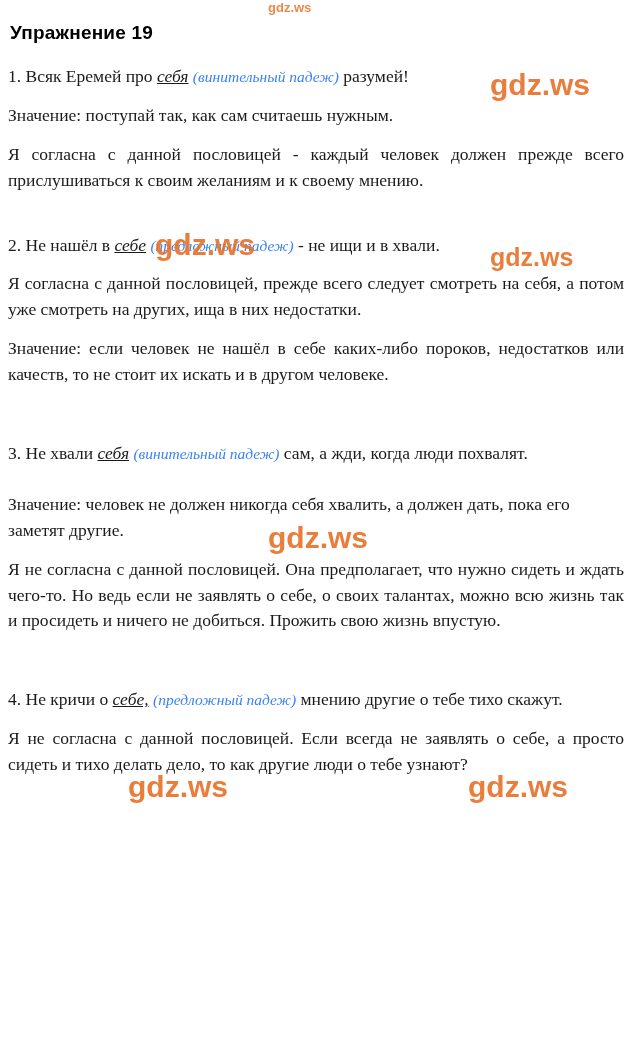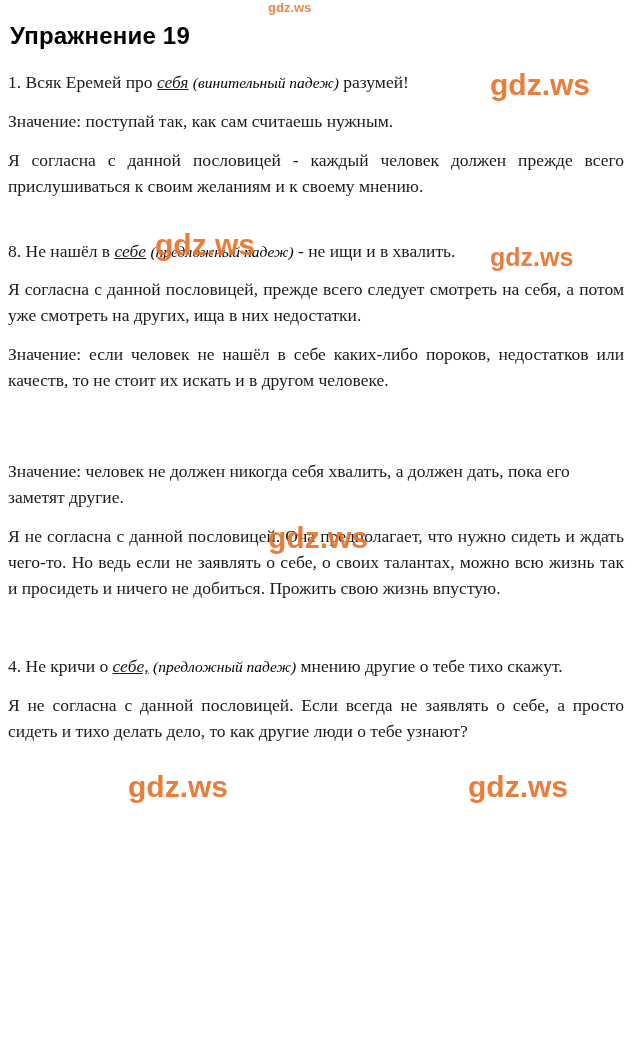--- a/index.html
+++ b/index.html
@@ -18,21 +18,21 @@
   .page {
     position: relative;
     width: 632px;
     height: 1044px;
     box-sizing: border-box;
     padding: 22px 8px 0 8px;
   }
   .title {
     font-family: "Liberation Sans", sans-serif;
     font-weight: bold;
-    font-size: 24px;
+    font-size: 19px;
     color: #000000;
     margin: 0 0 20px 2px;
     letter-spacing: 0.2px;
   }
   .block {
     margin-bottom: 13px;
   }
   p {
     margin: 0 0 13px 0;
     font-size: 17.5px;
@@ -44,21 +44,21 @@
     text-align: left;
   }
   .lbl {
   }
   .word {
     font-style: italic;
     text-decoration: underline;
   }
   .case {
     font-style: italic;
-    color: #000000;
+    color: #3b82f6;
     font-size: 15.5px;
   }
   .spacer-sm { height: 12px; }
   .spacer-md { height: 26px; }
   .spacer-lg { height: 40px; }
 
   
   .wm {
     position: absolute;
     font-family: "Liberation Sans", sans-serif;
@@ -81,28 +81,29 @@
 
   <div class="block">
     <p class="nojust"><span>1. Всяк Еремей про </span><span class="word">себя</span> <span class="case">(винительный падеж)</span><span> разумей!</span></p>
     <p class="nojust"><span class="lbl">Значение:</span><span> поступай так, как сам считаешь нужным.</span></p>
     <p>Я согласна с данной пословицей - каждый человек должен прежде всего прислушиваться к своим желаниям и к своему мнению.</p>
   </div>
 
   <div class="spacer-md"></div>
 
   <div class="block">
-    <p class="nojust"><span>8. Не нашёл в </span><span class="word">себе</span> <span class="case">(предложный падеж)</span><span> - не ищи и в хвалить.</span></p>
+    <p class="nojust"><span>2. Не нашёл в </span><span class="word">себе</span> <span class="case">(предложный падеж)</span><span> - не ищи и в хвали.</span></p>
     <p>Я согласна с данной пословицей, прежде всего следует смотреть на себя, а потом уже смотреть на других, ища в них недостатки.</p>
     <p><span class="lbl">Значение:</span><span> если человек не нашёл в себе каких-либо пороков, недостатков или качеств, то не стоит их искать и в другом человеке.</span></p>
   </div>
 
   <div class="spacer-lg"></div>
 
   <div class="block">
+    <p><span>3. Не хвали </span><span class="word">себя</span> <span class="case">(винительный падеж)</span><span> сам, а жди, когда люди похвалят.</span></p>
     <div class="spacer-sm"></div>
     <p class="nojust"><span class="lbl">Значение:</span><span> человек не должен никогда себя хвалить, а должен дать, пока его заметят другие.</span></p>
     <p>Я не согласна с данной пословицей. Она предполагает, что нужно сидеть и ждать чего-то. Но ведь если не заявлять о себе, о своих талантах, можно всю жизнь так и просидеть и ничего не добиться. Прожить свою жизнь впустую.</p>
   </div>
 
   <div class="spacer-lg"></div>
 
   <div class="block">
     <p><span>4. Не кричи о </span><span class="word">себе,</span> <span class="case">(предложный падеж)</span><span> мнению другие о тебе тихо скажут.</span></p>
     <p>Я не согласна с данной пословицей. Если всегда не заявлять о себе, а просто сидеть и тихо делать дело, то как другие люди о тебе узнают?</p>

